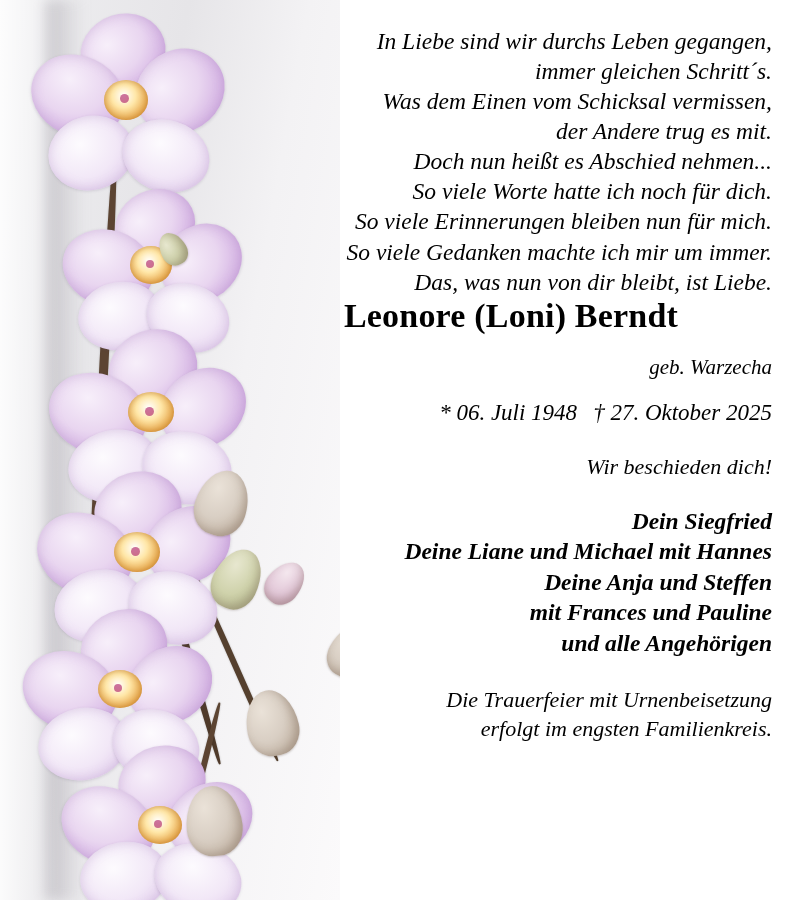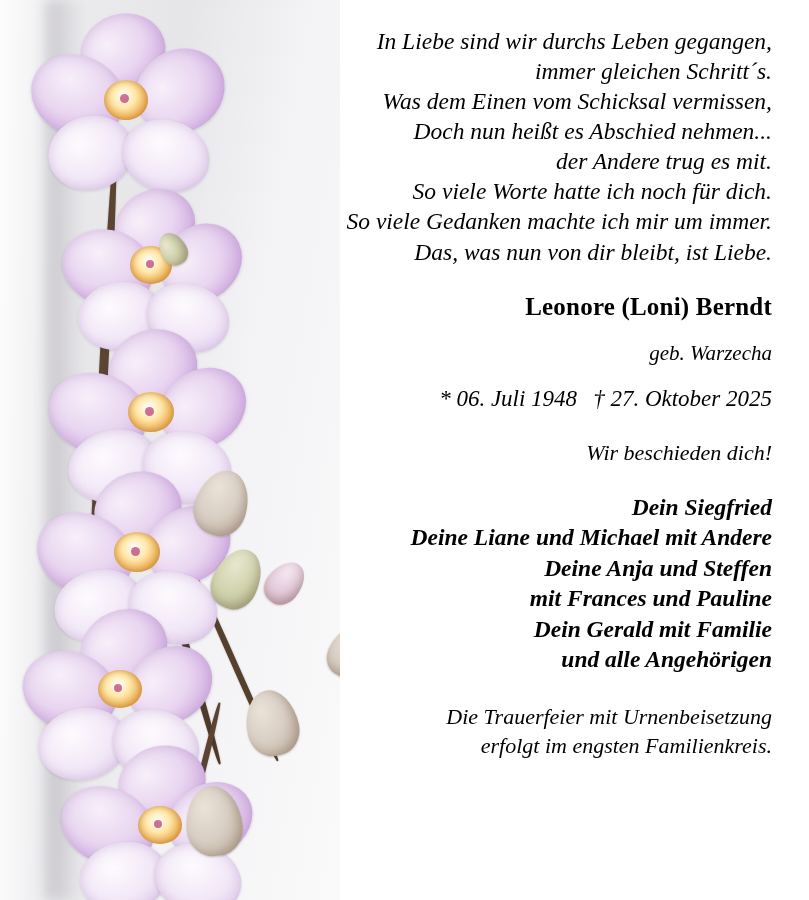--- a/index.html
+++ b/index.html
@@ -99,25 +99,25 @@
     text-align: right;
     color: #000;
   }
   .poem {
     font-size: 23.5px;
     line-height: 1.28;
     font-style: italic;
   }
   .poem div { white-space: nowrap; }
   .name {
-    margin-top: 26px;
-    font-size: 25px;
+    font-size: 34px;
     font-weight: bold;
     letter-spacing: .2px;
     white-space: nowrap;
+    text-align: center;
   }
   .maiden {
     margin-top: 20px;
     font-size: 21px;
     font-style: italic;
   }
   .dates {
     margin-top: 20px;
     font-size: 23px;
     font-style: italic;
@@ -227,43 +227,43 @@
     <div class="bud" style="left:186px; top:786px; width:56px; height:70px; transform:rotate(-6deg);"></div>
     <div class="bud green" style="left:160px; top:232px; width:26px; height:34px; transform:rotate(-30deg);"></div>
   </div>
 
   <div class="text-col">
 
     <div class="poem">
       <div>In Liebe sind wir durchs Leben gegangen,</div>
       <div>immer gleichen Schritt´s.</div>
       <div>Was dem Einen vom Schicksal vermissen,</div>
+      <div>der Andere trug es mit.</div>
       <div>Doch nun heißt es Abschied nehmen...</div>
-      <div>der Andere trug es mit.</div>
       <div>So viele Worte hatte ich noch für dich.</div>
+      <div>So viele Erinnerungen bleiben nun für mich.</div>
       <div>So viele Gedanken machte ich mir um immer.</div>
       <div>Das, was nun von dir bleibt, ist Liebe.</div>
     </div>
 
     <div class="name">Leonore (Loni) Berndt</div>
 
     <div class="maiden">geb. Warzecha</div>
 
     <div class="dates">
       <span>* 06. Juli 1948</span><span class="sep"></span><span>† 27. Oktober 2025</span>
     </div>
 
     <div class="miss">Wir beschieden dich!</div>
 
     <div class="family">
       <div>Dein Siegfried</div>
-      <div>Deine Liane und Michael mit Andere</div>
+      <div>Deine Liane und Michael mit Hannes</div>
       <div>Deine Anja und Steffen</div>
       <div>mit Frances und Pauline</div>
-      <div>Dein Gerald mit Familie</div>
       <div>und alle Angehörigen</div>
     </div>
 
     <div class="closing">
       <div>Die Trauerfeier mit Urnenbeisetzung</div>
       <div>erfolgt im engsten Familienkreis.</div>
     </div>
 
   </div>
 </div>

